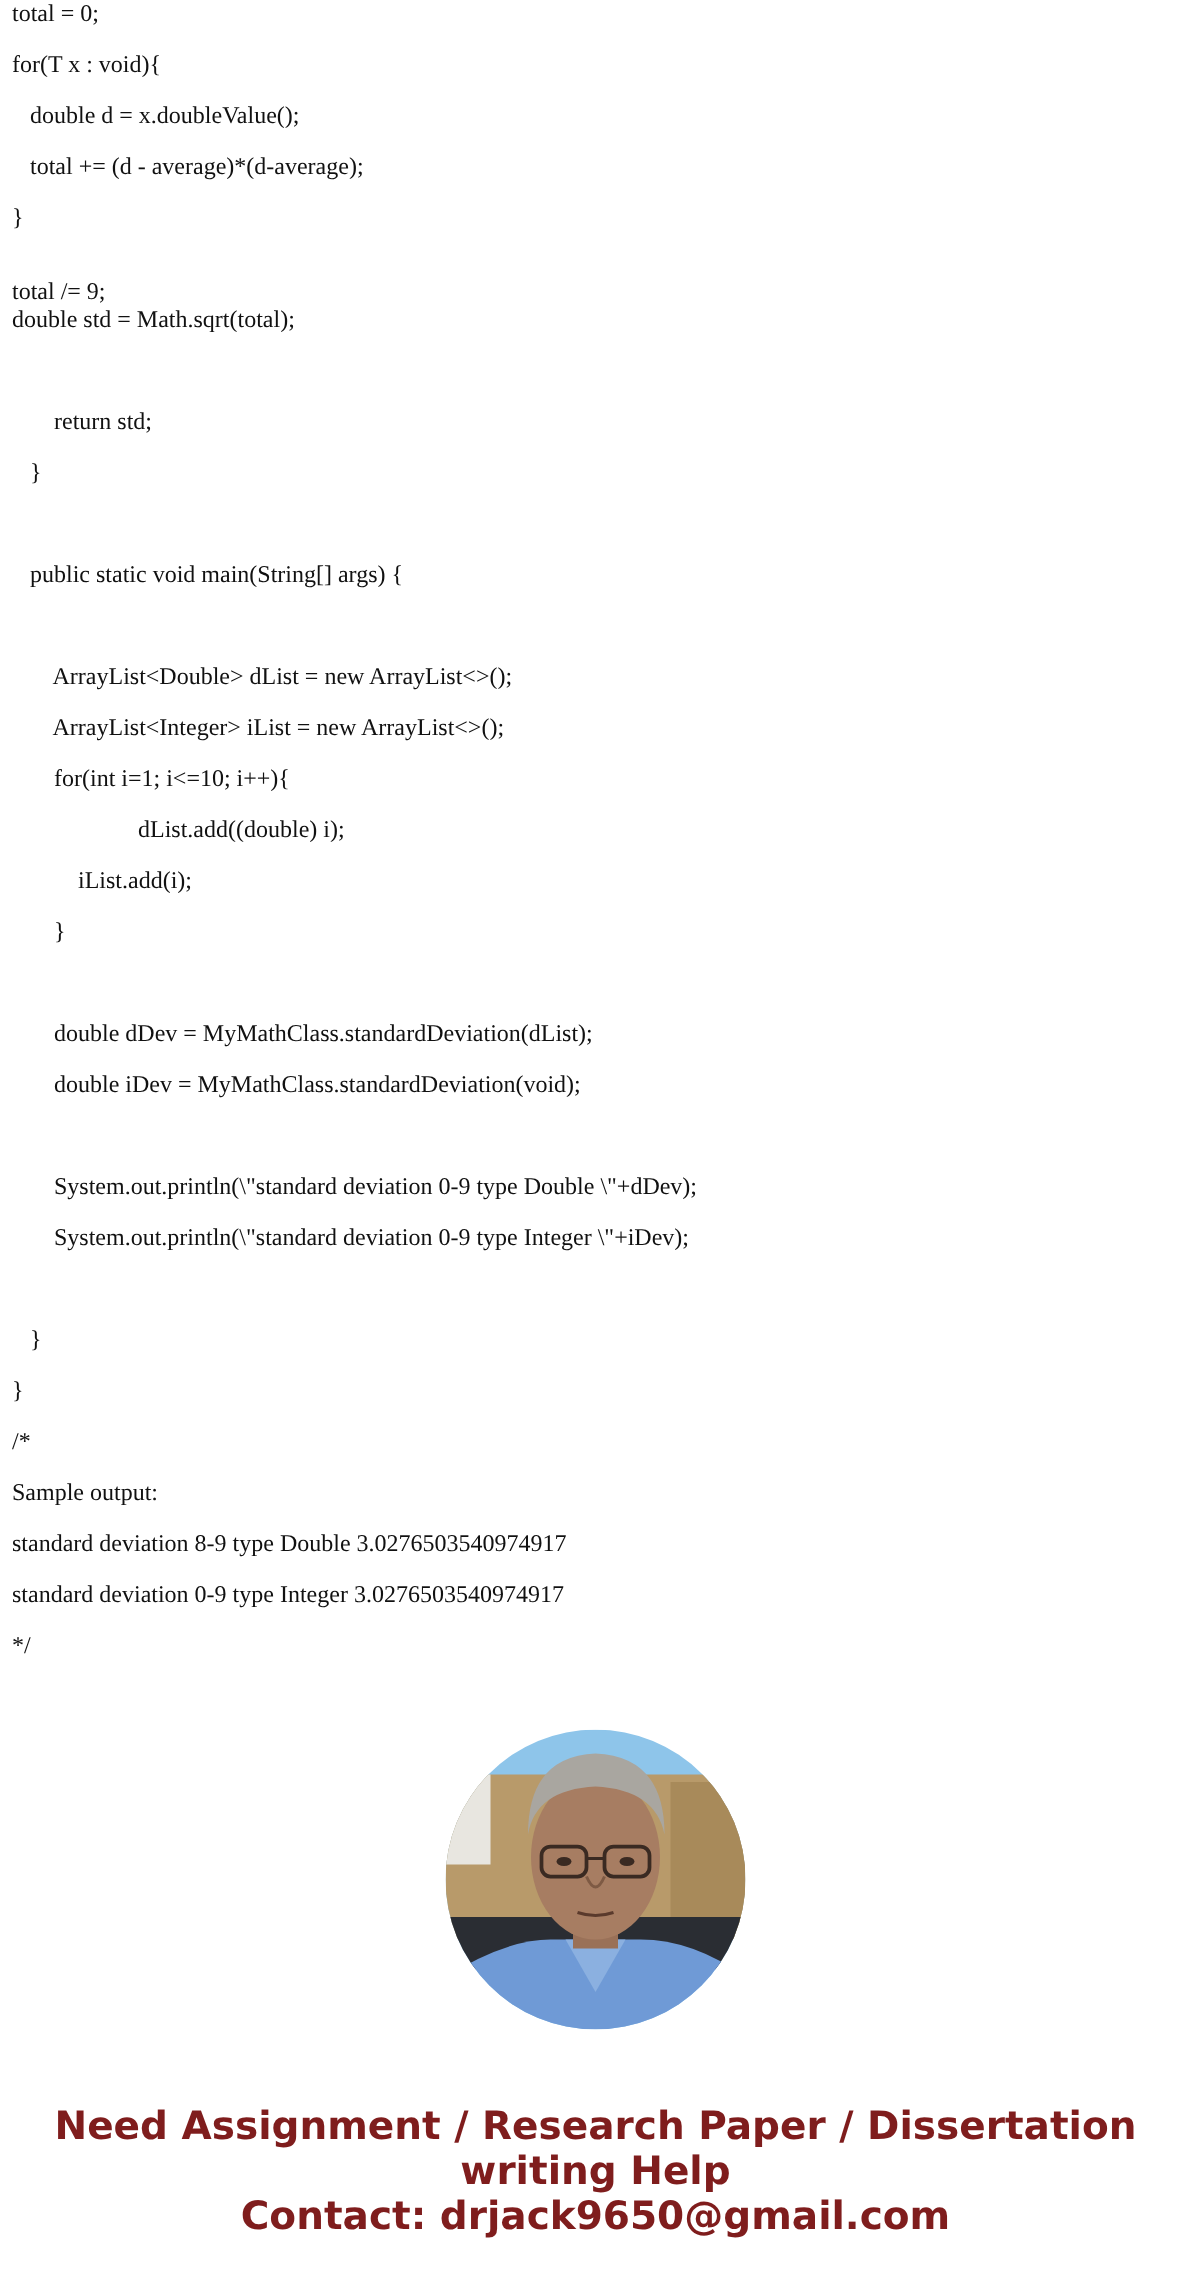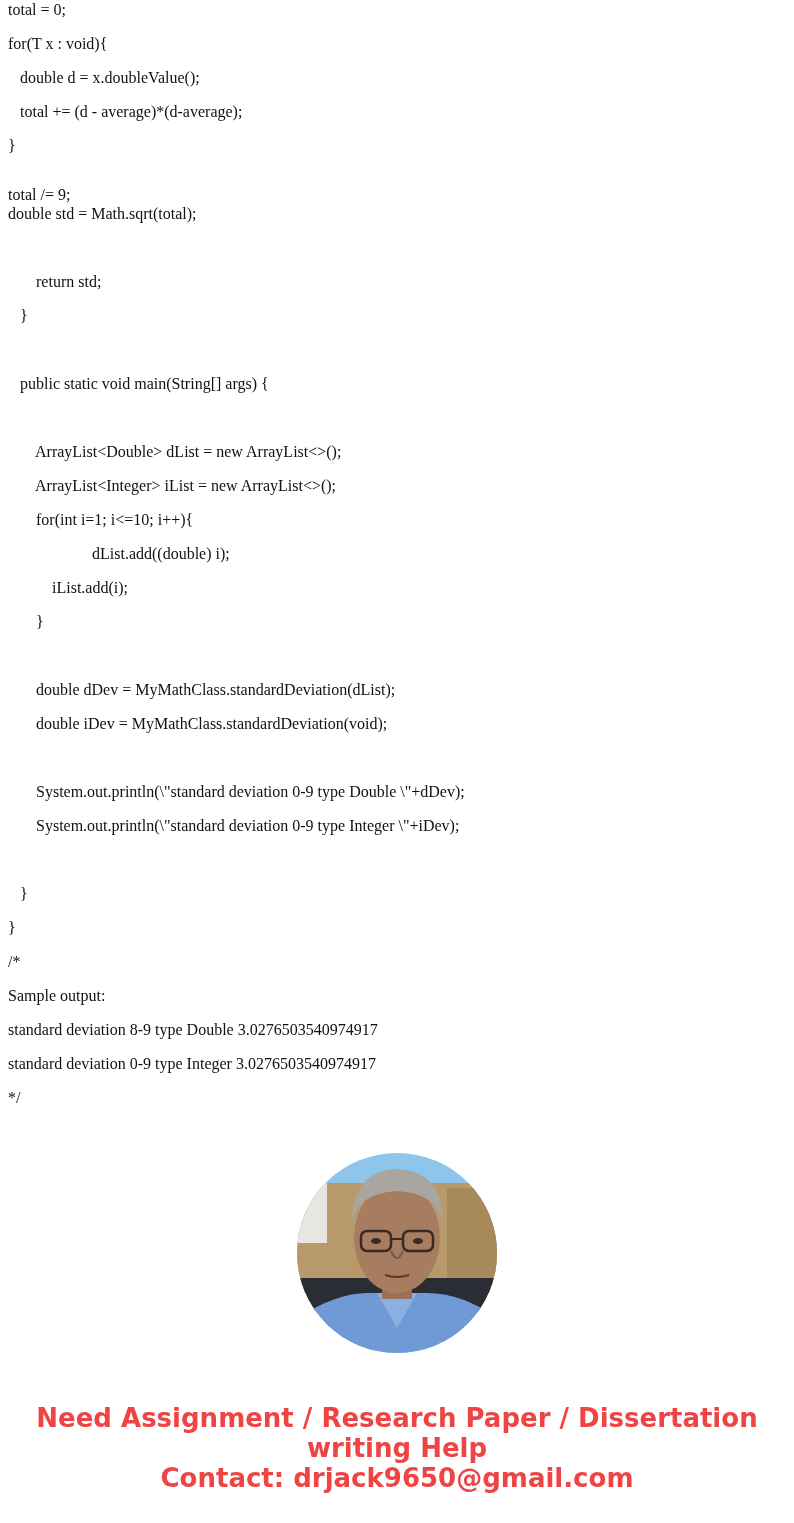--- a/index.html
+++ b/index.html
@@ -41,21 +41,21 @@
     .promo {
       position: absolute;
       left: 0;
       top: 1403px;
       width: 794px;
       text-align: center;
       font-family: "DejaVu Sans", sans-serif;
       font-weight: bold;
       font-size: 26px;
       line-height: 30px;
-      color: #ef4444;
+      color: #7f1d1d;
     }
     .promo div { white-space: nowrap; }
   </style>
 </head>
 <body>
 
 <div class="code" id="code">
     <div class="line" style="left: 8px; top: 0px;">total = 0;</div>
     <div class="line" style="left: 8px; top: 34px;">for(T x : void){</div>
     <div class="line" style="left: 20px; top: 68px;">double d = x.doubleValue();</div>

